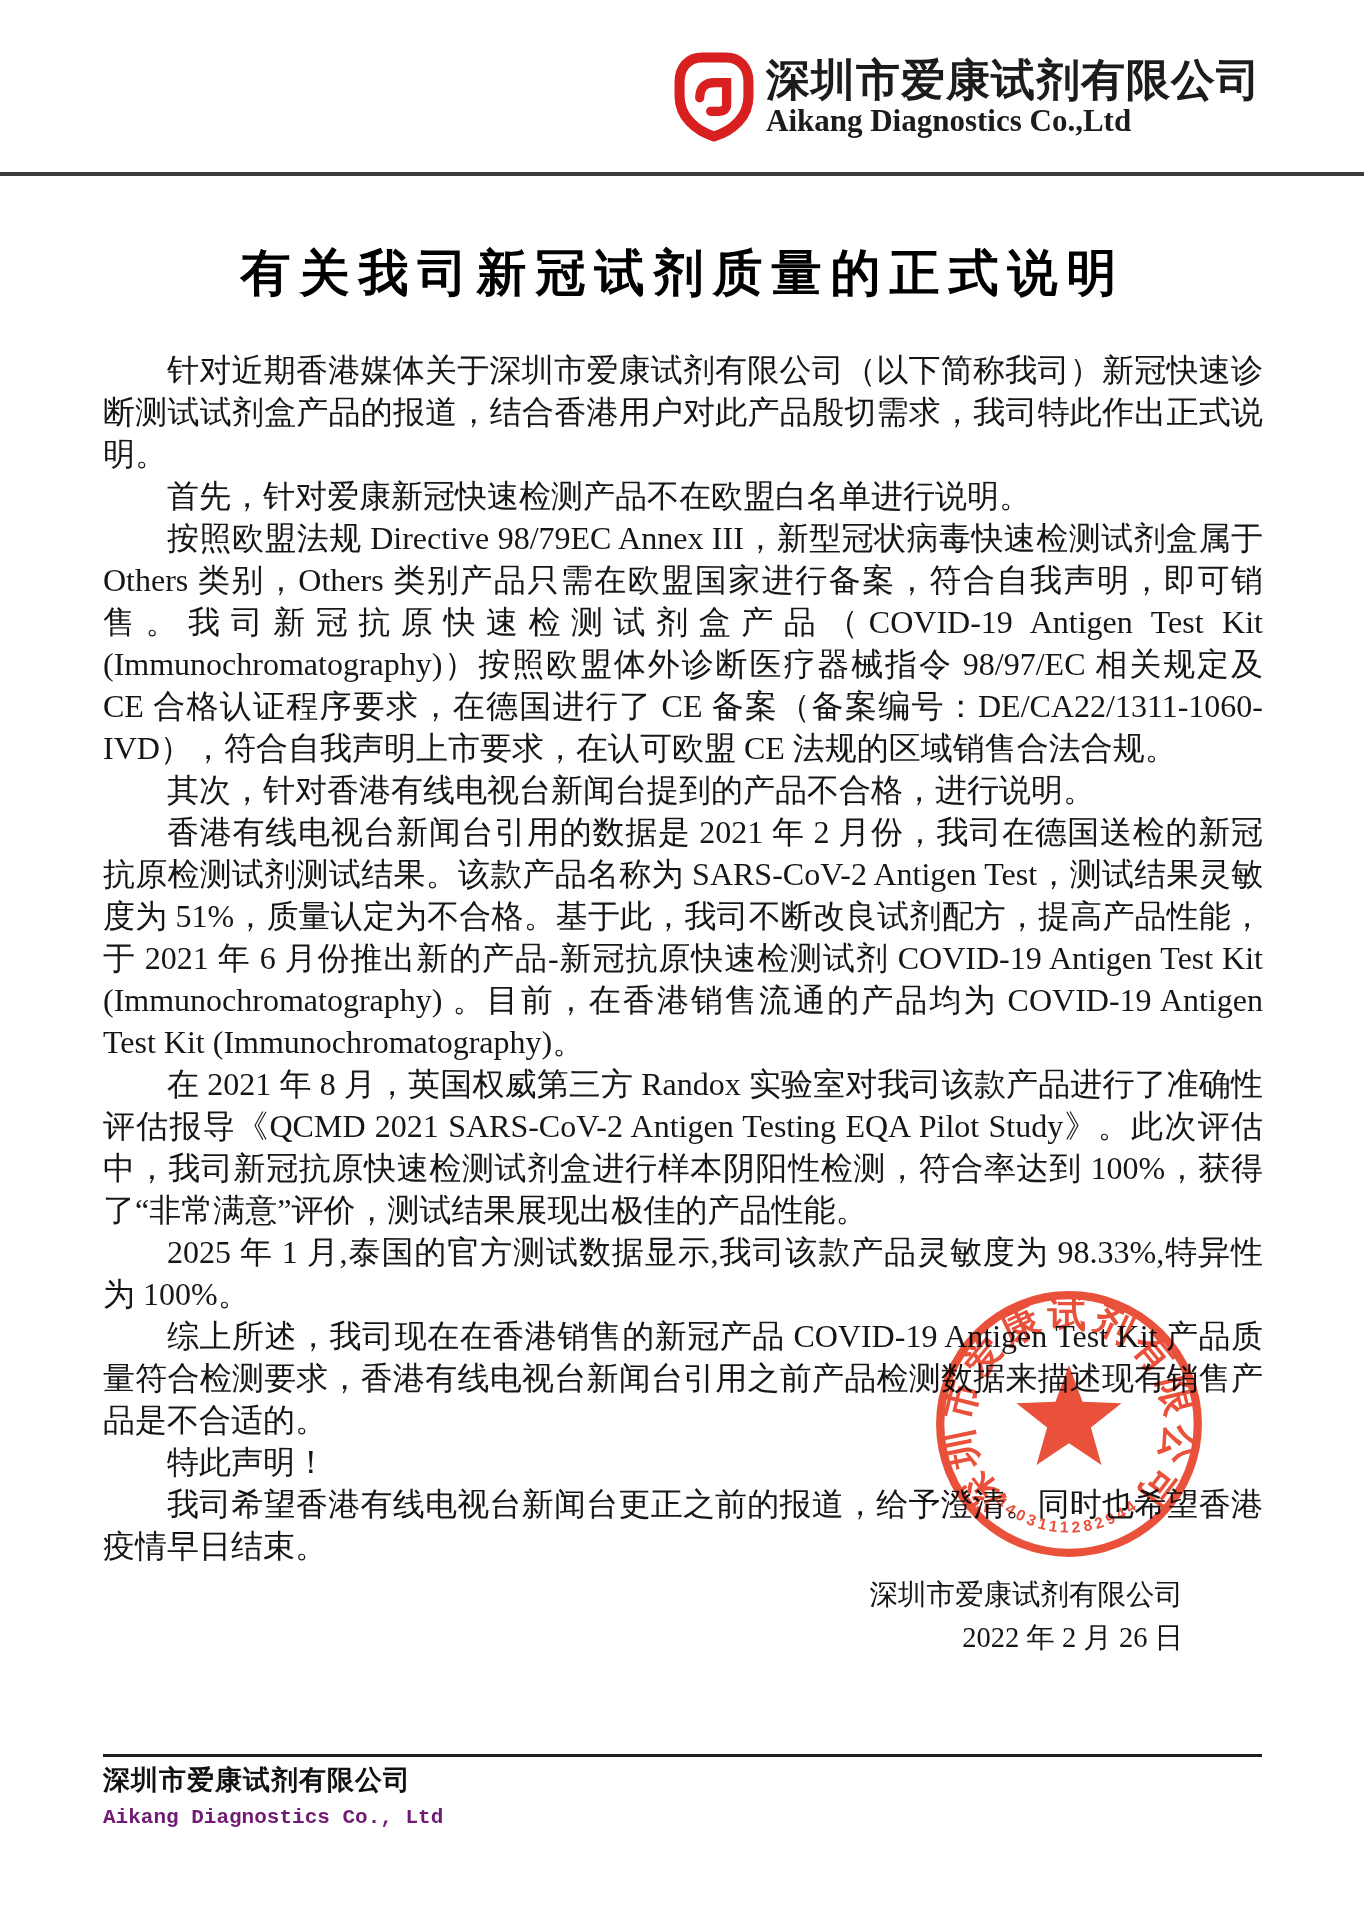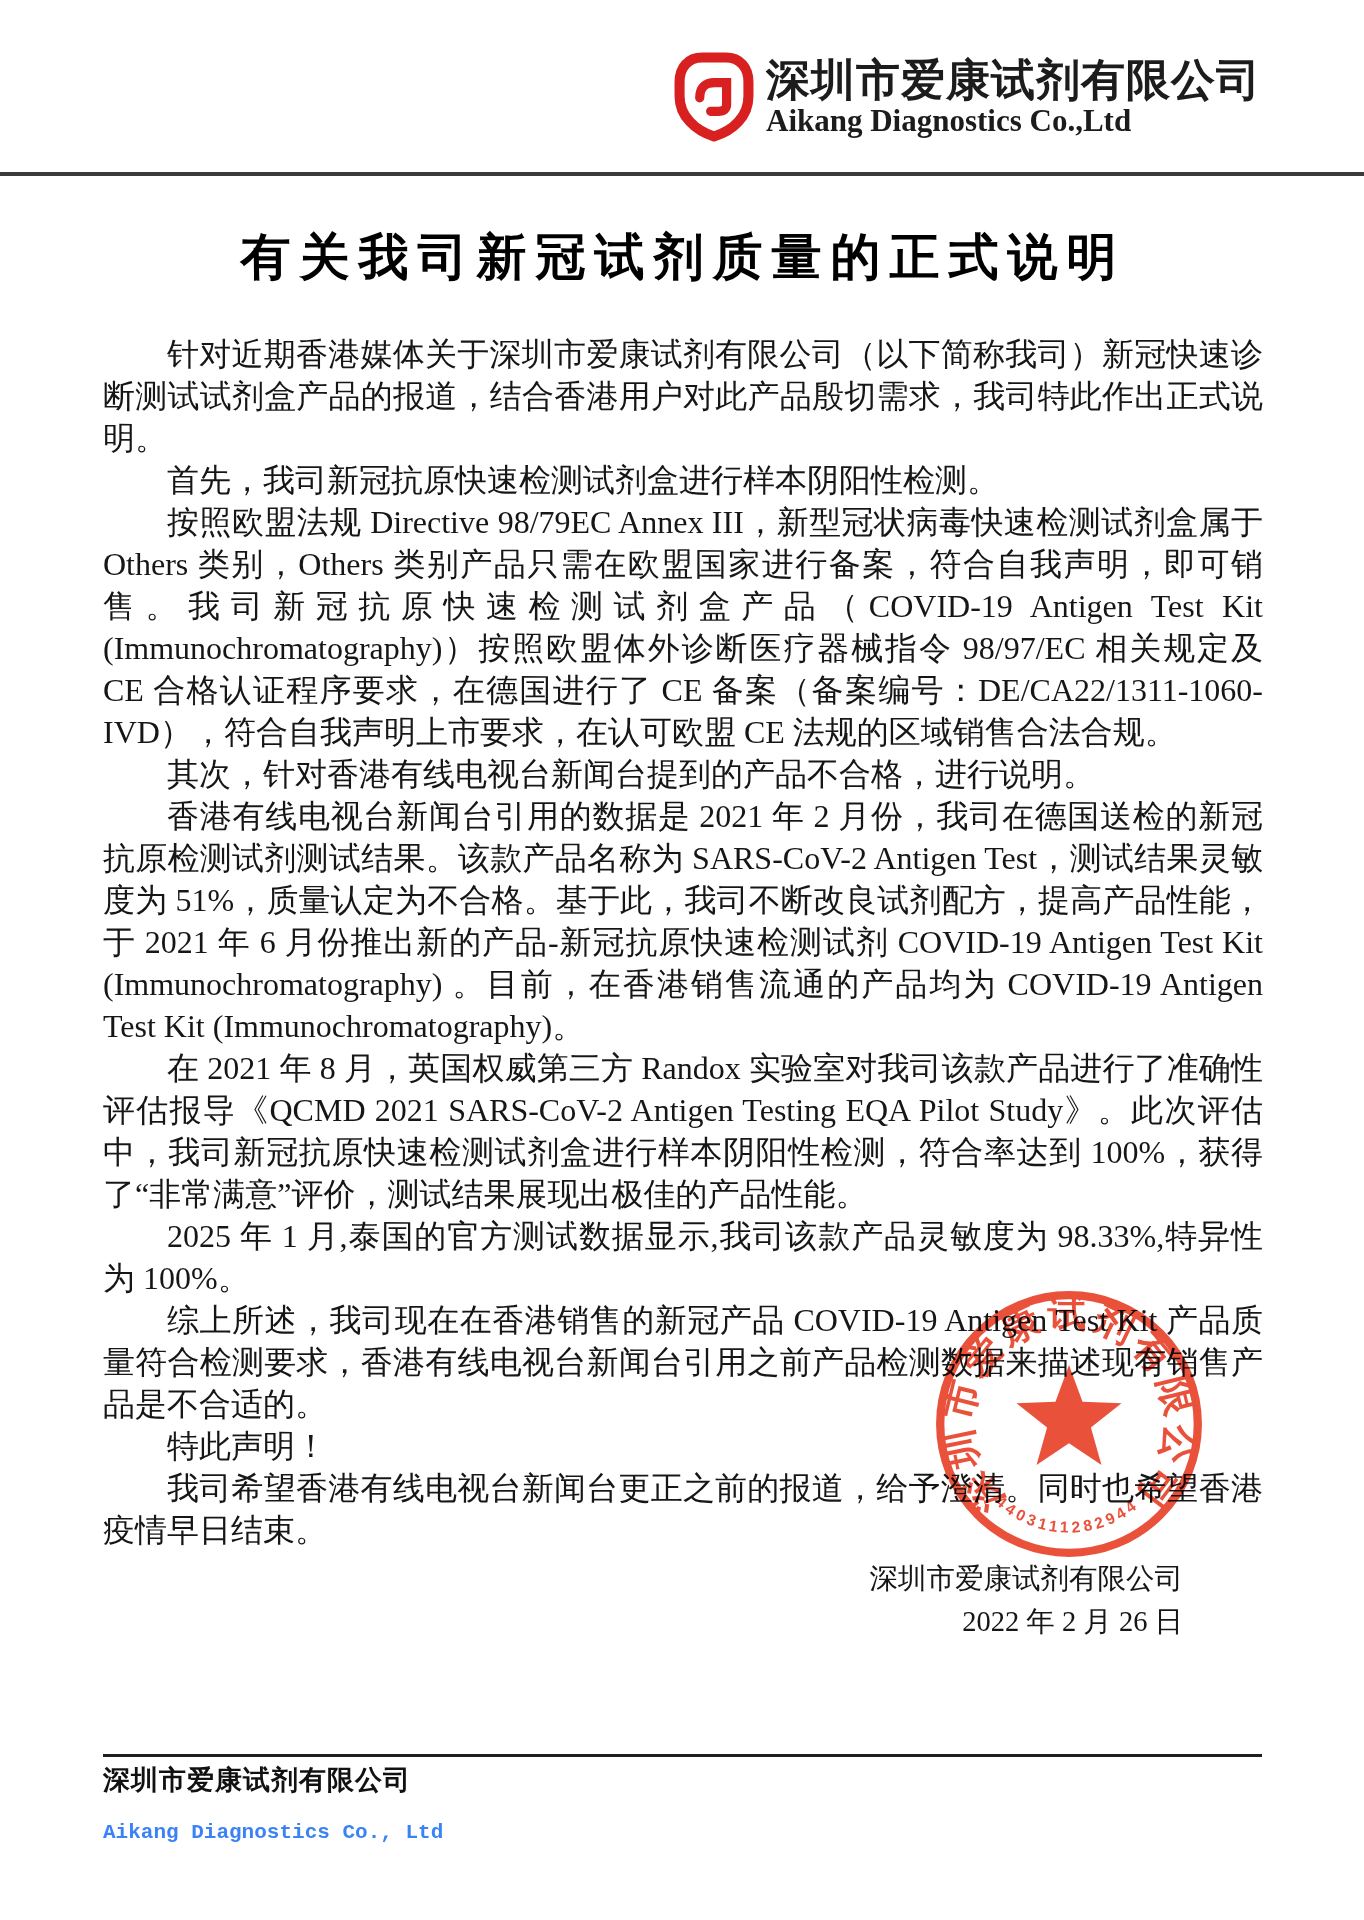--- a/index.html
+++ b/index.html
@@ -25,21 +25,21 @@
   .header-en{
     font-family:Liberation Serif, serif;
     font-weight:bold;font-size:31px;letter-spacing:0px;color:#1c1c1c;white-space:nowrap;
     margin-top:2px;
   }
   .header-rule{
     position:absolute;left:0;top:172px;width:1364px;height:4px;background:#3b3b3b;
   }
   
   .doc{
-    position:absolute;left:103px;top:226px;width:1160px;
+    position:absolute;left:103px;top:242px;width:1160px;
   }
   .doc-title{
     text-align:center;
     font-size:50px;font-weight:bold;letter-spacing:9px;
     margin:0 0 44px 0;line-height:1.25;color:#000;white-space:nowrap;
   }
   .doc p{
     margin:0;
     font-size:32px;line-height:42px;
     text-align:justify;
@@ -64,21 +64,21 @@
   }
   .footer{
     position:absolute;left:103px;top:1764px;line-height:1.25;
   }
   .footer-zh{
     font-family:"Liberation Sans","DejaVu Sans",sans-serif;
     font-weight:bold;font-size:27px;color:#111;letter-spacing:1px;
   }
   .footer-en{
     font-family:"Liberation Mono","DejaVu Sans Mono",monospace;
-    font-weight:bold;font-size:21px;color:#3b82f6;margin-top:22px;
+    font-weight:bold;font-size:21px;color:#701a75;margin-top:7px;
   }
 </style>
 </head>
 <body>
 
 <div class="page">
 
   <div class="header">
     <svg class="logo" viewBox="0 0 100 112" aria-hidden="true">
       <path d="M64 9 H36 C19 9 9 21 9 38 v17 c0 24 19 41 41 48 23-7 41-24 41-48 V38 C91 21 81 9 64 9 Z" fill="none" stroke="#d7201f" stroke-width="12" stroke-linejoin="round"></path>
@@ -87,21 +87,21 @@
     <div class="header-text">
       <span class="header-zh">深圳市爱康试剂有限公司</span>
       <span class="header-en">Aikang Diagnostics Co.,Ltd</span>
     </div>
   </div>
   <div class="header-rule"></div>
 
   <div class="doc">
     <h1 class="doc-title">有关我司新冠试剂质量的正式说明</h1>
     <p>针对近期香港媒体关于深圳市爱康试剂有限公司（以下简称我司）新冠快速诊断测试试剂盒产品的报道，结合香港用户对此产品殷切需求，我司特此作出正式说明。</p>
-    <p>首先，我司新冠抗原快速检测试剂盒进行样本阴阳性检测。</p>
+    <p>首先，针对爱康新冠快速检测产品不在欧盟白名单进行说明。</p>
     <p>按照欧盟法规 Directive 98/79EC Annex III，新型冠状病毒快速检测试剂盒属于 Others 类别，Others 类别产品只需在欧盟国家进行备案，符合自我声明，即可销售。我司新冠抗原快速检测试剂盒产品（COVID-19 Antigen Test Kit (Immunochromatography)）按照欧盟体外诊断医疗器械指令 98/97/EC 相关规定及 CE 合格认证程序要求，在德国进行了 CE 备案（备案编号：DE/CA22/1311-1060-IVD），符合自我声明上市要求，在认可欧盟 CE 法规的区域销售合法合规。</p>
     <p>其次，针对香港有线电视台新闻台提到的产品不合格，进行说明。</p>
     <p>香港有线电视台新闻台引用的数据是 2021 年 2 月份，我司在德国送检的新冠抗原检测试剂测试结果。该款产品名称为 SARS-CoV-2 Antigen Test，测试结果灵敏度为 51%，质量认定为不合格。基于此，我司不断改良试剂配方，提高产品性能，于 2021 年 6 月份推出新的产品-新冠抗原快速检测试剂 COVID-19 Antigen Test Kit (Immunochromatography) 。目前，在香港销售流通的产品均为 COVID-19 Antigen Test Kit (Immunochromatography)。</p>
     <p>在 2021 年 8 月，英国权威第三方 Randox 实验室对我司该款产品进行了准确性评估报导《QCMD 2021 SARS-CoV-2 Antigen Testing EQA Pilot Study》。此次评估中，我司新冠抗原快速检测试剂盒进行样本阴阳性检测，符合率达到 100%，获得了“非常满意”评价，测试结果展现出极佳的产品性能。</p>
     <p>2025 年 1 月,泰国的官方测试数据显示,我司该款产品灵敏度为 98.33%,特异性为 100%。</p>
     <p>综上所述，我司现在在香港销售的新冠产品 COVID-19 Antigen Test Kit 产品质量符合检测要求，香港有线电视台新闻台引用之前产品检测数据来描述现有销售产品是不合适的。</p>
     <p>特此声明！</p>
     <p>我司希望香港有线电视台新闻台更正之前的报道，给予澄清。同时也希望香港疫情早日结束。</p>
 
     <div class="signature">

